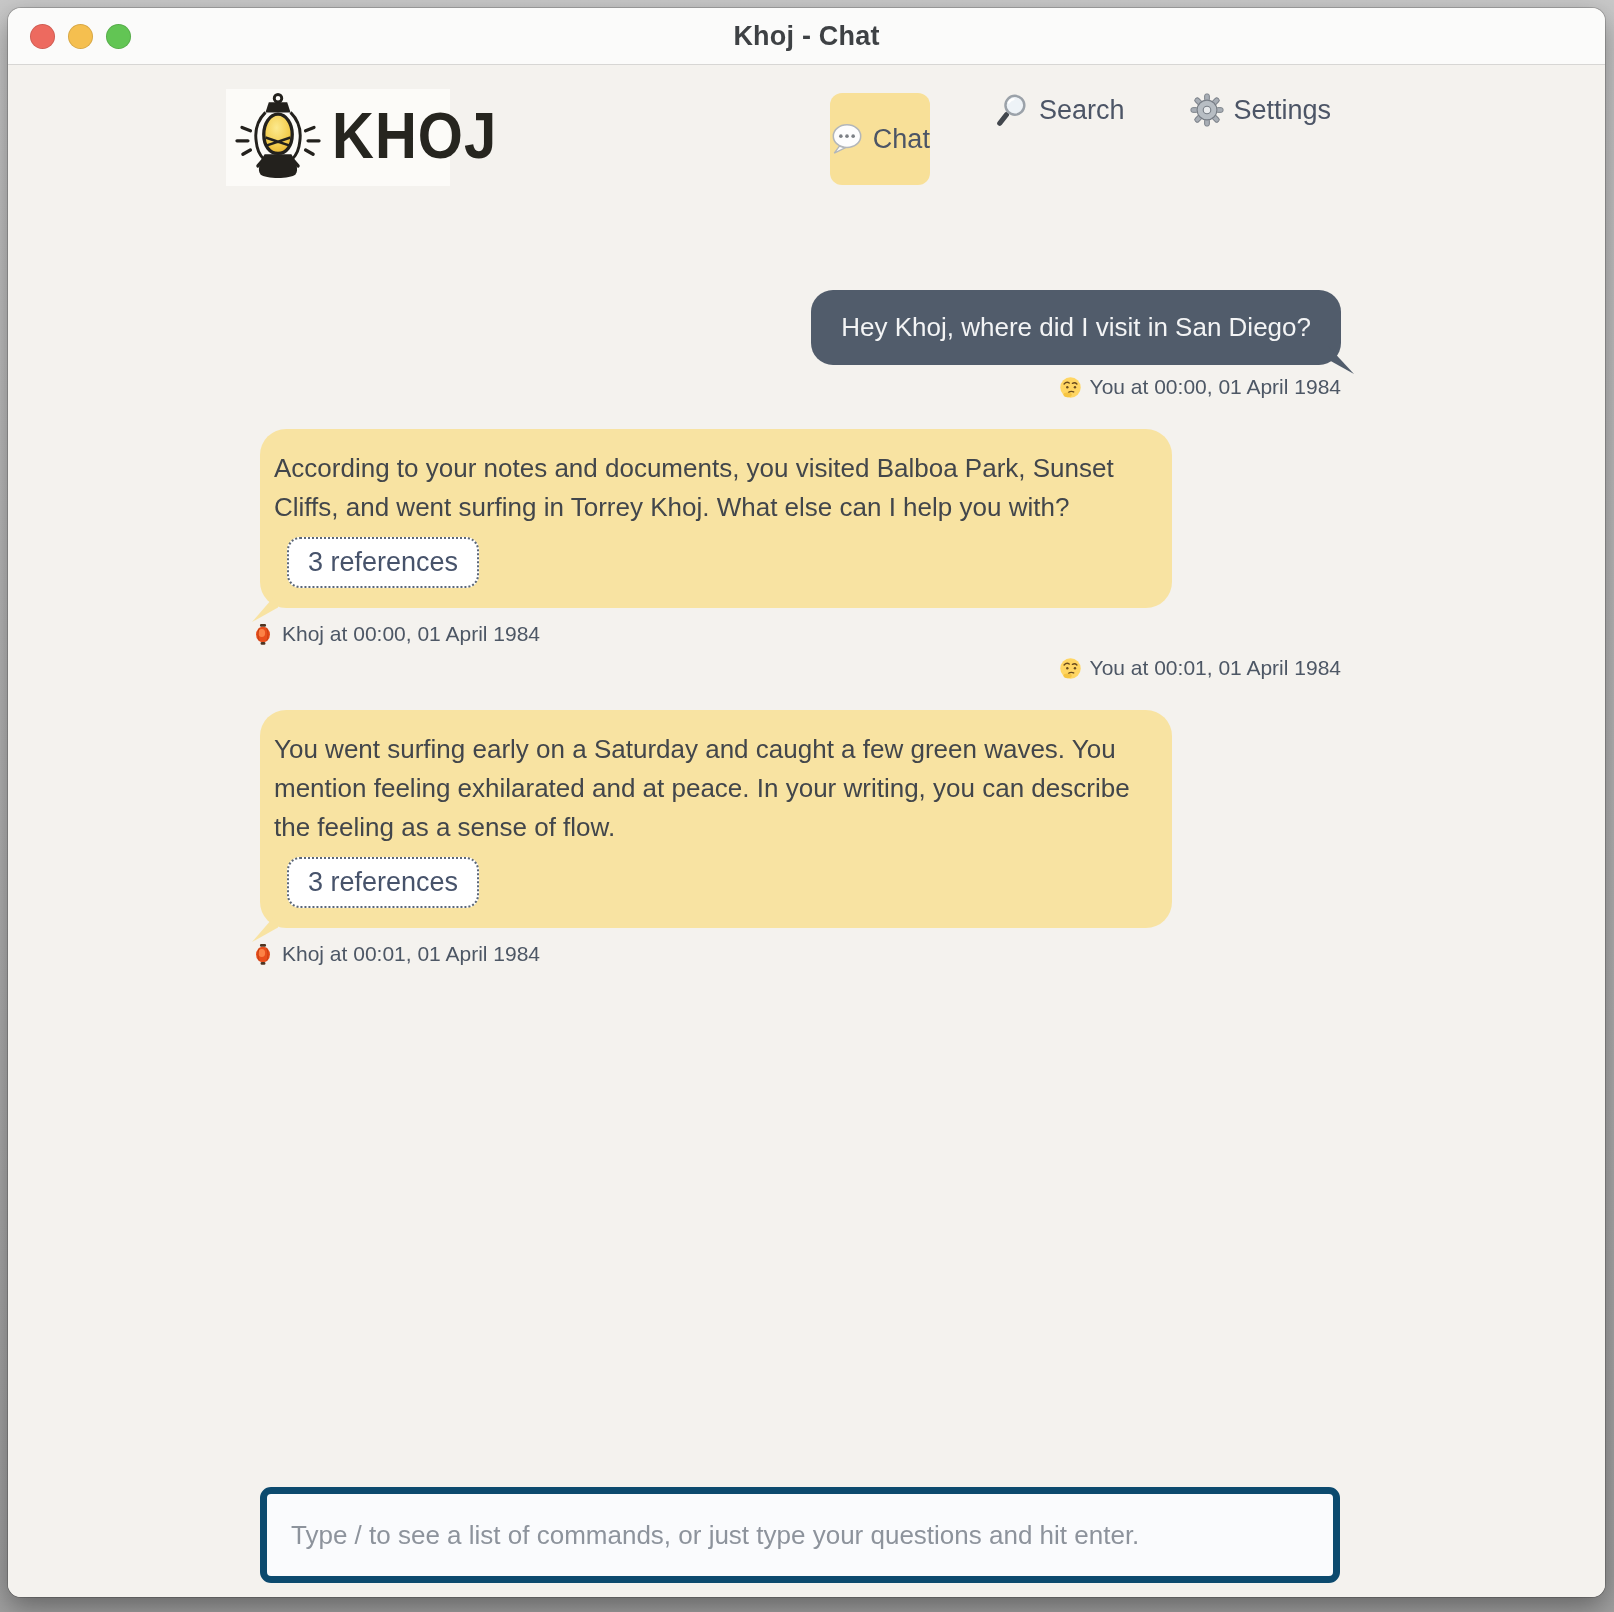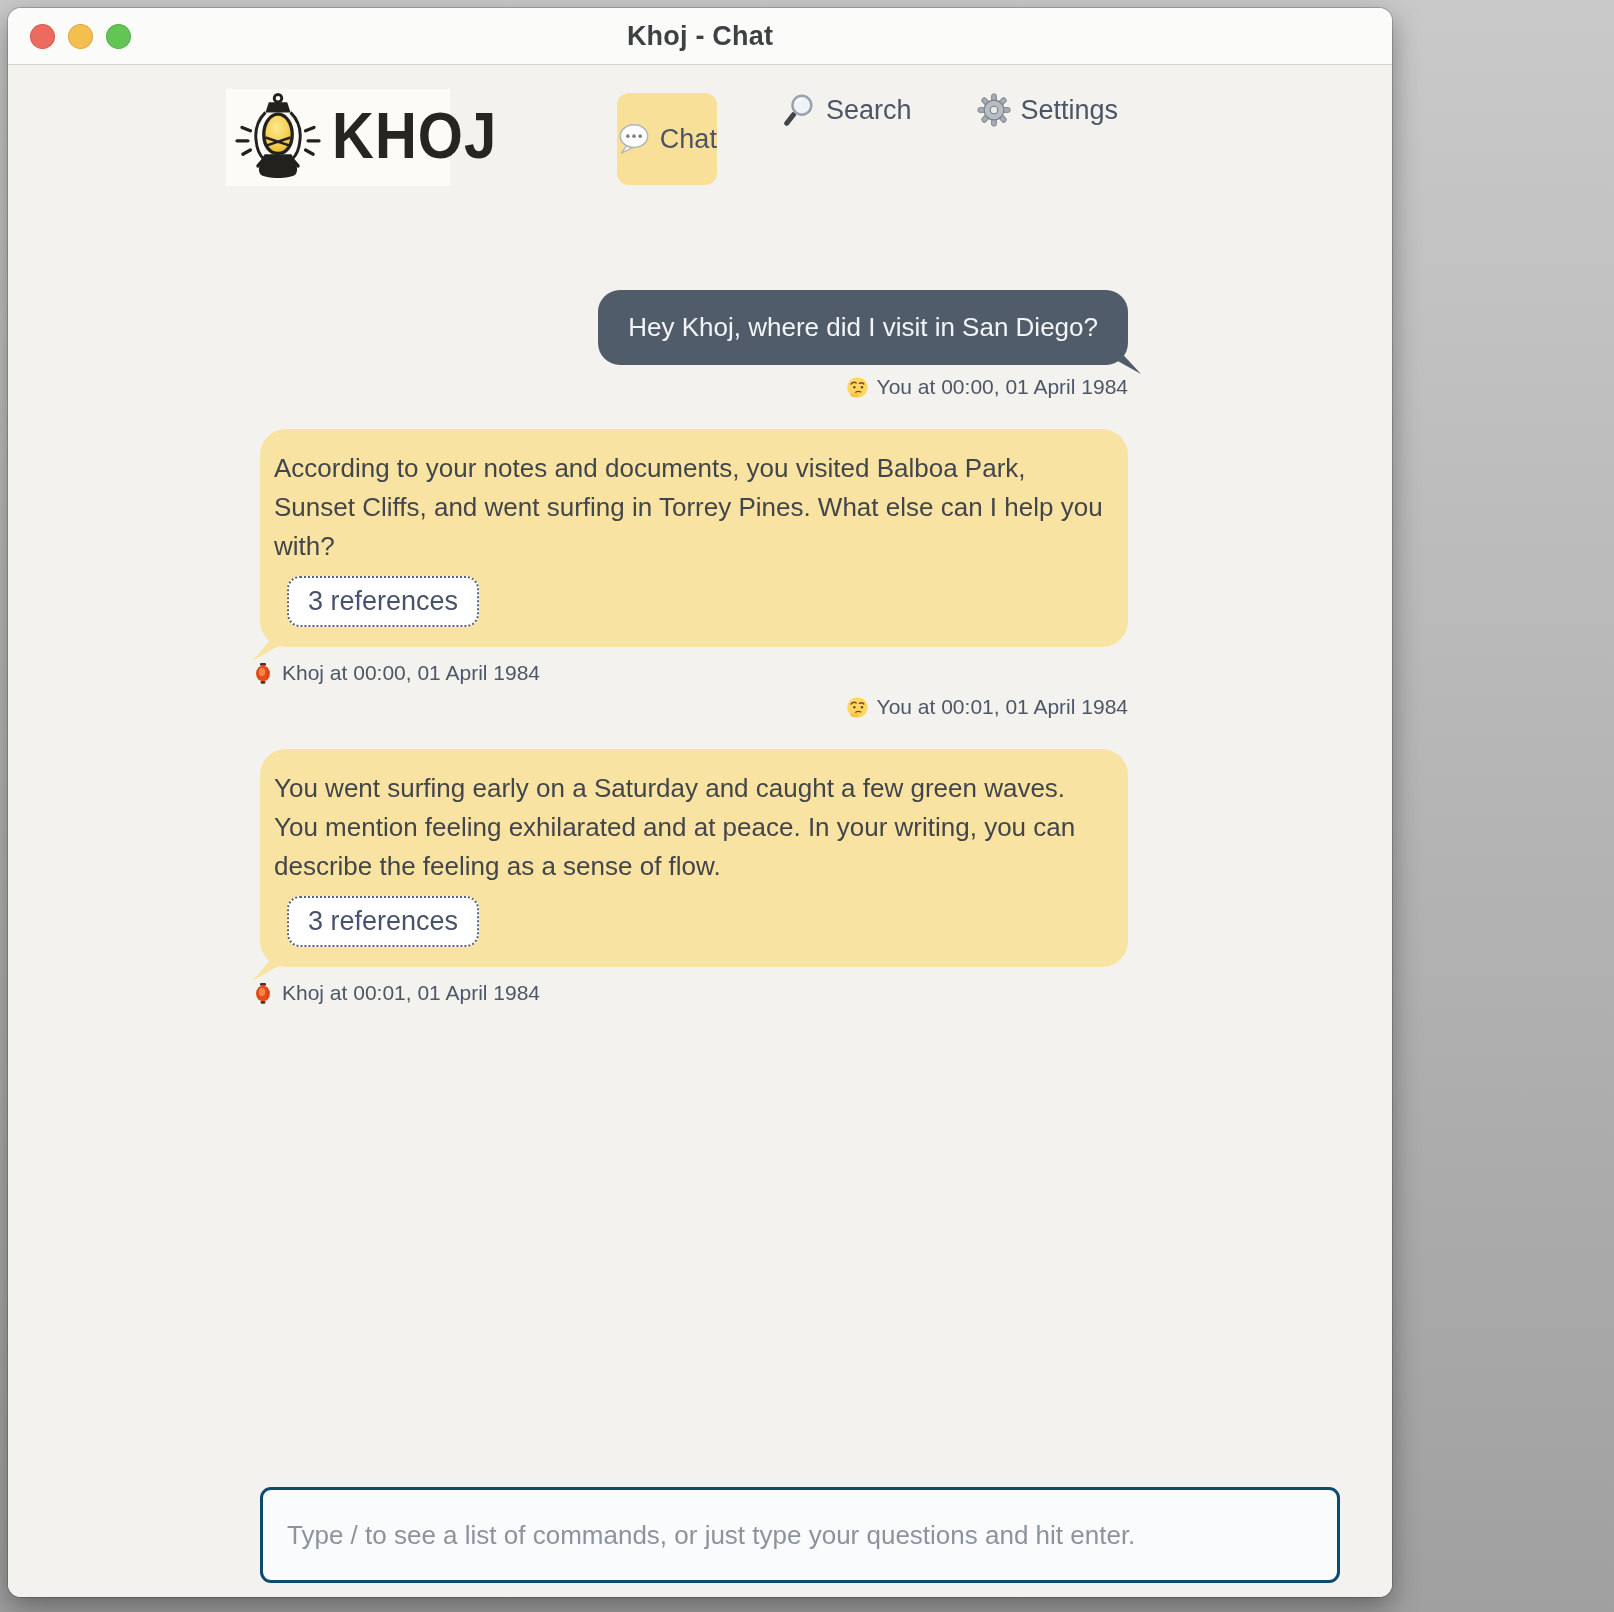--- a/index.html
+++ b/index.html
@@ -1,20 +1,20 @@
 <!DOCTYPE html>
 <html><head>
 <meta charset="utf-8">
 <style>
   * { margin:0; padding:0; box-sizing:border-box; }
   html,body { width:1614px; height:1612px; overflow:hidden;
     font-family:"Liberation Sans", sans-serif; }
   body { background:linear-gradient(#c9c9c9, #a0a0a0); position:relative; }
 
-  .window { position:absolute; left:8px; top:8px; width:1384px; height:1589px;
+  .window { position:absolute; left:8px; top:8px; width:1597px; height:1589px;
     border-radius:13px; overflow:hidden; background:#f4f2ee;
     box-shadow:0 10px 28px rgba(0,0,0,.38), 0 0 0 1px rgba(0,0,0,.18); }
 
   .titlebar { position:relative; height:57px; background:#fbfbfa;
     border-bottom:1px solid #d7d6d4; display:flex; align-items:center; justify-content:center; }
   .title { font-size:27px; font-weight:700; color:#3e4144; letter-spacing:.2px; }
   .traffic { position:absolute; left:22px; top:16px; display:flex; gap:13px; }
   .light { width:25px; height:25px; border-radius:50%; }
   .light.red { background:#ed6a5f; box-shadow:inset 0 0 0 1px rgba(0,0,0,.12); }
   .light.yellow { background:#f5bf4f; box-shadow:inset 0 0 0 1px rgba(0,0,0,.12); }
@@ -57,21 +57,21 @@
     margin-top:10px; }
   .meta.right { justify-content:flex-end; }
   .meta.left { margin-left:-8px; }
 
   .gap-after-meta { margin-top:30px; }
   .gap-msg { margin-top:30px; }
   .gap-meta { margin-top:14px; }
 
   
   .chat-input { position:absolute; left:252px; bottom:14px; width:1080px; height:96px;
-    border:3px solid #0c4a6e; border-radius:11px; background:#fafbfd;
+    border:7px solid #0c4a6e; border-radius:11px; background:#fafbfd;
     font-size:26px; color:#3f4245; padding:0 24px;
     font-family:"Liberation Sans", sans-serif; outline:none; }
   .chat-input::placeholder { color:#8d939c; opacity:1; }
 
   svg { display:block; }
 </style>
 </head>
 <body>
 
 <div class="window">
@@ -180,21 +180,21 @@
             <circle cx="25" cy="17.5" r="1.9" fill="#6b4c1e"></circle>
             <path d="M15,25.5 q4,-2.5 8,-0.5" stroke="#6b4c1e" stroke-width="2.2" fill="none" stroke-linecap="round"></path>
             <ellipse cx="13.5" cy="29.5" rx="6.5" ry="3.8" fill="#f6c542"></ellipse>
           </svg>
         </span>
         <span>You at 00:00, 01 April 1984</span>
       </div>
 
       <div class="row left gap-after-meta">
         <div class="bubble khoj">
-          <span>According to your notes and documents, you visited Balboa Park, Sunset Cliffs, and went surfing in Torrey Pines. What else can I help you with?</span>
+          <span>According to your notes and documents, you visited Balboa Park, Sunset Cliffs, and went surfing in Torrey Khoj. What else can I help you with?</span>
           <div>
             <button class="refs-btn">3 references</button>
           </div>
           <div class="tail"></div>
         </div>
       </div>
       <div class="meta left gap-meta">
         <span>
           <svg width="22" height="23" viewBox="0 0 36 38">
             <rect x="13" y="1.5" width="10" height="4.5" rx="2" fill="#4e3420"></rect>

